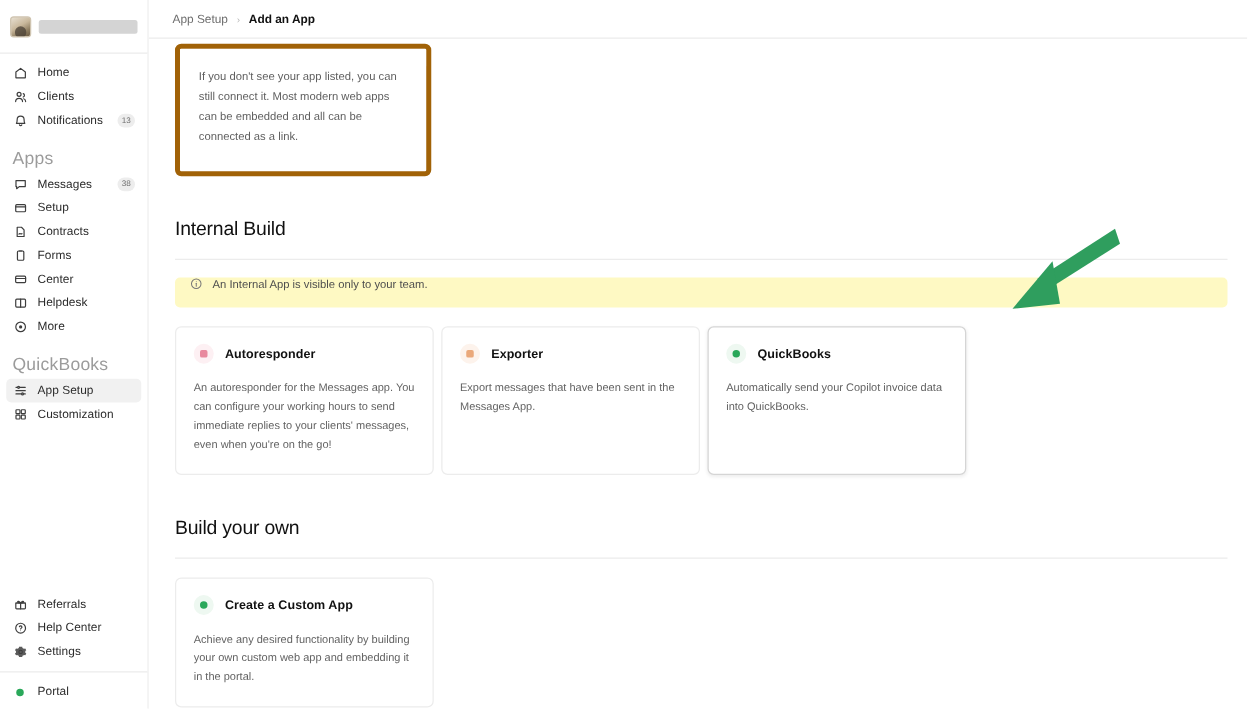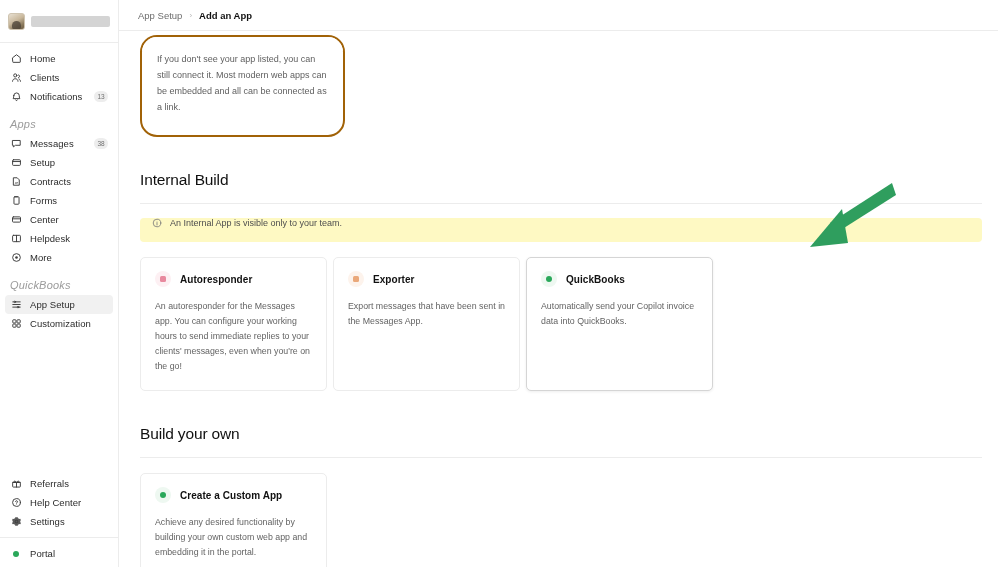--- a/index.html
+++ b/index.html
@@ -39,22 +39,22 @@
     background: #4a4036; opacity: .75;
   }
   .ws-name-redacted {
     height: 11px; flex: 1; border-radius: 2px;
     background: #d4d4d4;
   }
   .sb-divider { height: 1px; background: #ececec; margin: 8px 0 0 0; }
 
   .nav-group { padding: 6px 0 0 0; }
   .nav-section-label {
-    font-size: 11px; color: #9b9b9b; letter-spacing: .2px;
-    padding: 6px 0 4px 10px; font-weight: 400; font-style: italic;
+    font-size: 14px; color: #9b9b9b; letter-spacing: .2px;
+    padding: 6px 0 4px 10px; font-weight: 400;
   }
   .nav-item {
     display: flex; align-items: center; gap: 8px;
     height: 19px; margin: 0 5px; padding: 0 5px;
     border-radius: 4px; cursor: pointer; position: relative;
   }
   .nav-item.active { background: #f1f1f1; }
   .nav-ico {
     width: 12px; height: 12px; flex: 0 0 12px;
     display: flex; align-items: center; justify-content: center;
@@ -92,21 +92,21 @@
   }
   .crumb-item { font-size: 9.5px; color: #6d6d6d; cursor: pointer; }
   .crumb-sep { font-size: 8px; color: #b8b8b8; }
   .crumb-current { font-size: 9.5px; color: #111; font-weight: 700; }
 
   .scroll-area { position: absolute; top: 31px; left: 0; right: 0; bottom: 0; }
   .content { padding: 0 20px 0 21px; }
 
   .card-partial {
     width: 205px; background: #fff;
-    border: 2px solid #a16207; border-radius: 17px;
+    border: 4px solid #a16207; border-radius: 5px;
     margin-top: 4px; margin-left: 0;
     padding: 14px 15px 20px 15px;
     position: relative; overflow: hidden;
   }
   .card-partial-mask {
     position: absolute; left: 0; right: 0; top: 0; height: 14px;
     background: #fff;
   }
   .card-desc {
     font-size: 9px; line-height: 16px; color: #5f5f5f;
@@ -125,21 +125,21 @@
     margin-top: 14px; width: 842px; height: 24px;
     background: #fef9c3; border-radius: 4px;
     display: flex; align-items: flex-start; gap: 8px;
     padding: 0 12px;
   }
   .info-banner .info-ico { color: #777; display: flex; }
   .banner-text { font-size: 9px; color: #4e4e4e; }
 
   .card-row { display: flex; gap: 6px; margin-top: 15px; }
   .app-card {
-    width: 187px; min-height: 98px;
+    width: 207px; min-height: 98px;
     background: #fff; border: 1px solid #ececec;
     border-radius: 5px; padding: 13px 14px 16px 14px;
     cursor: pointer; position: relative;
   }
   .app-card.highlight {
     border: 1px solid #d5d5d5;
     box-shadow: 0 1px 3px rgba(0,0,0,.07);
   }
   .card-head { display: flex; align-items: center; gap: 9px; margin-bottom: 12px; }
   .card-ico {

